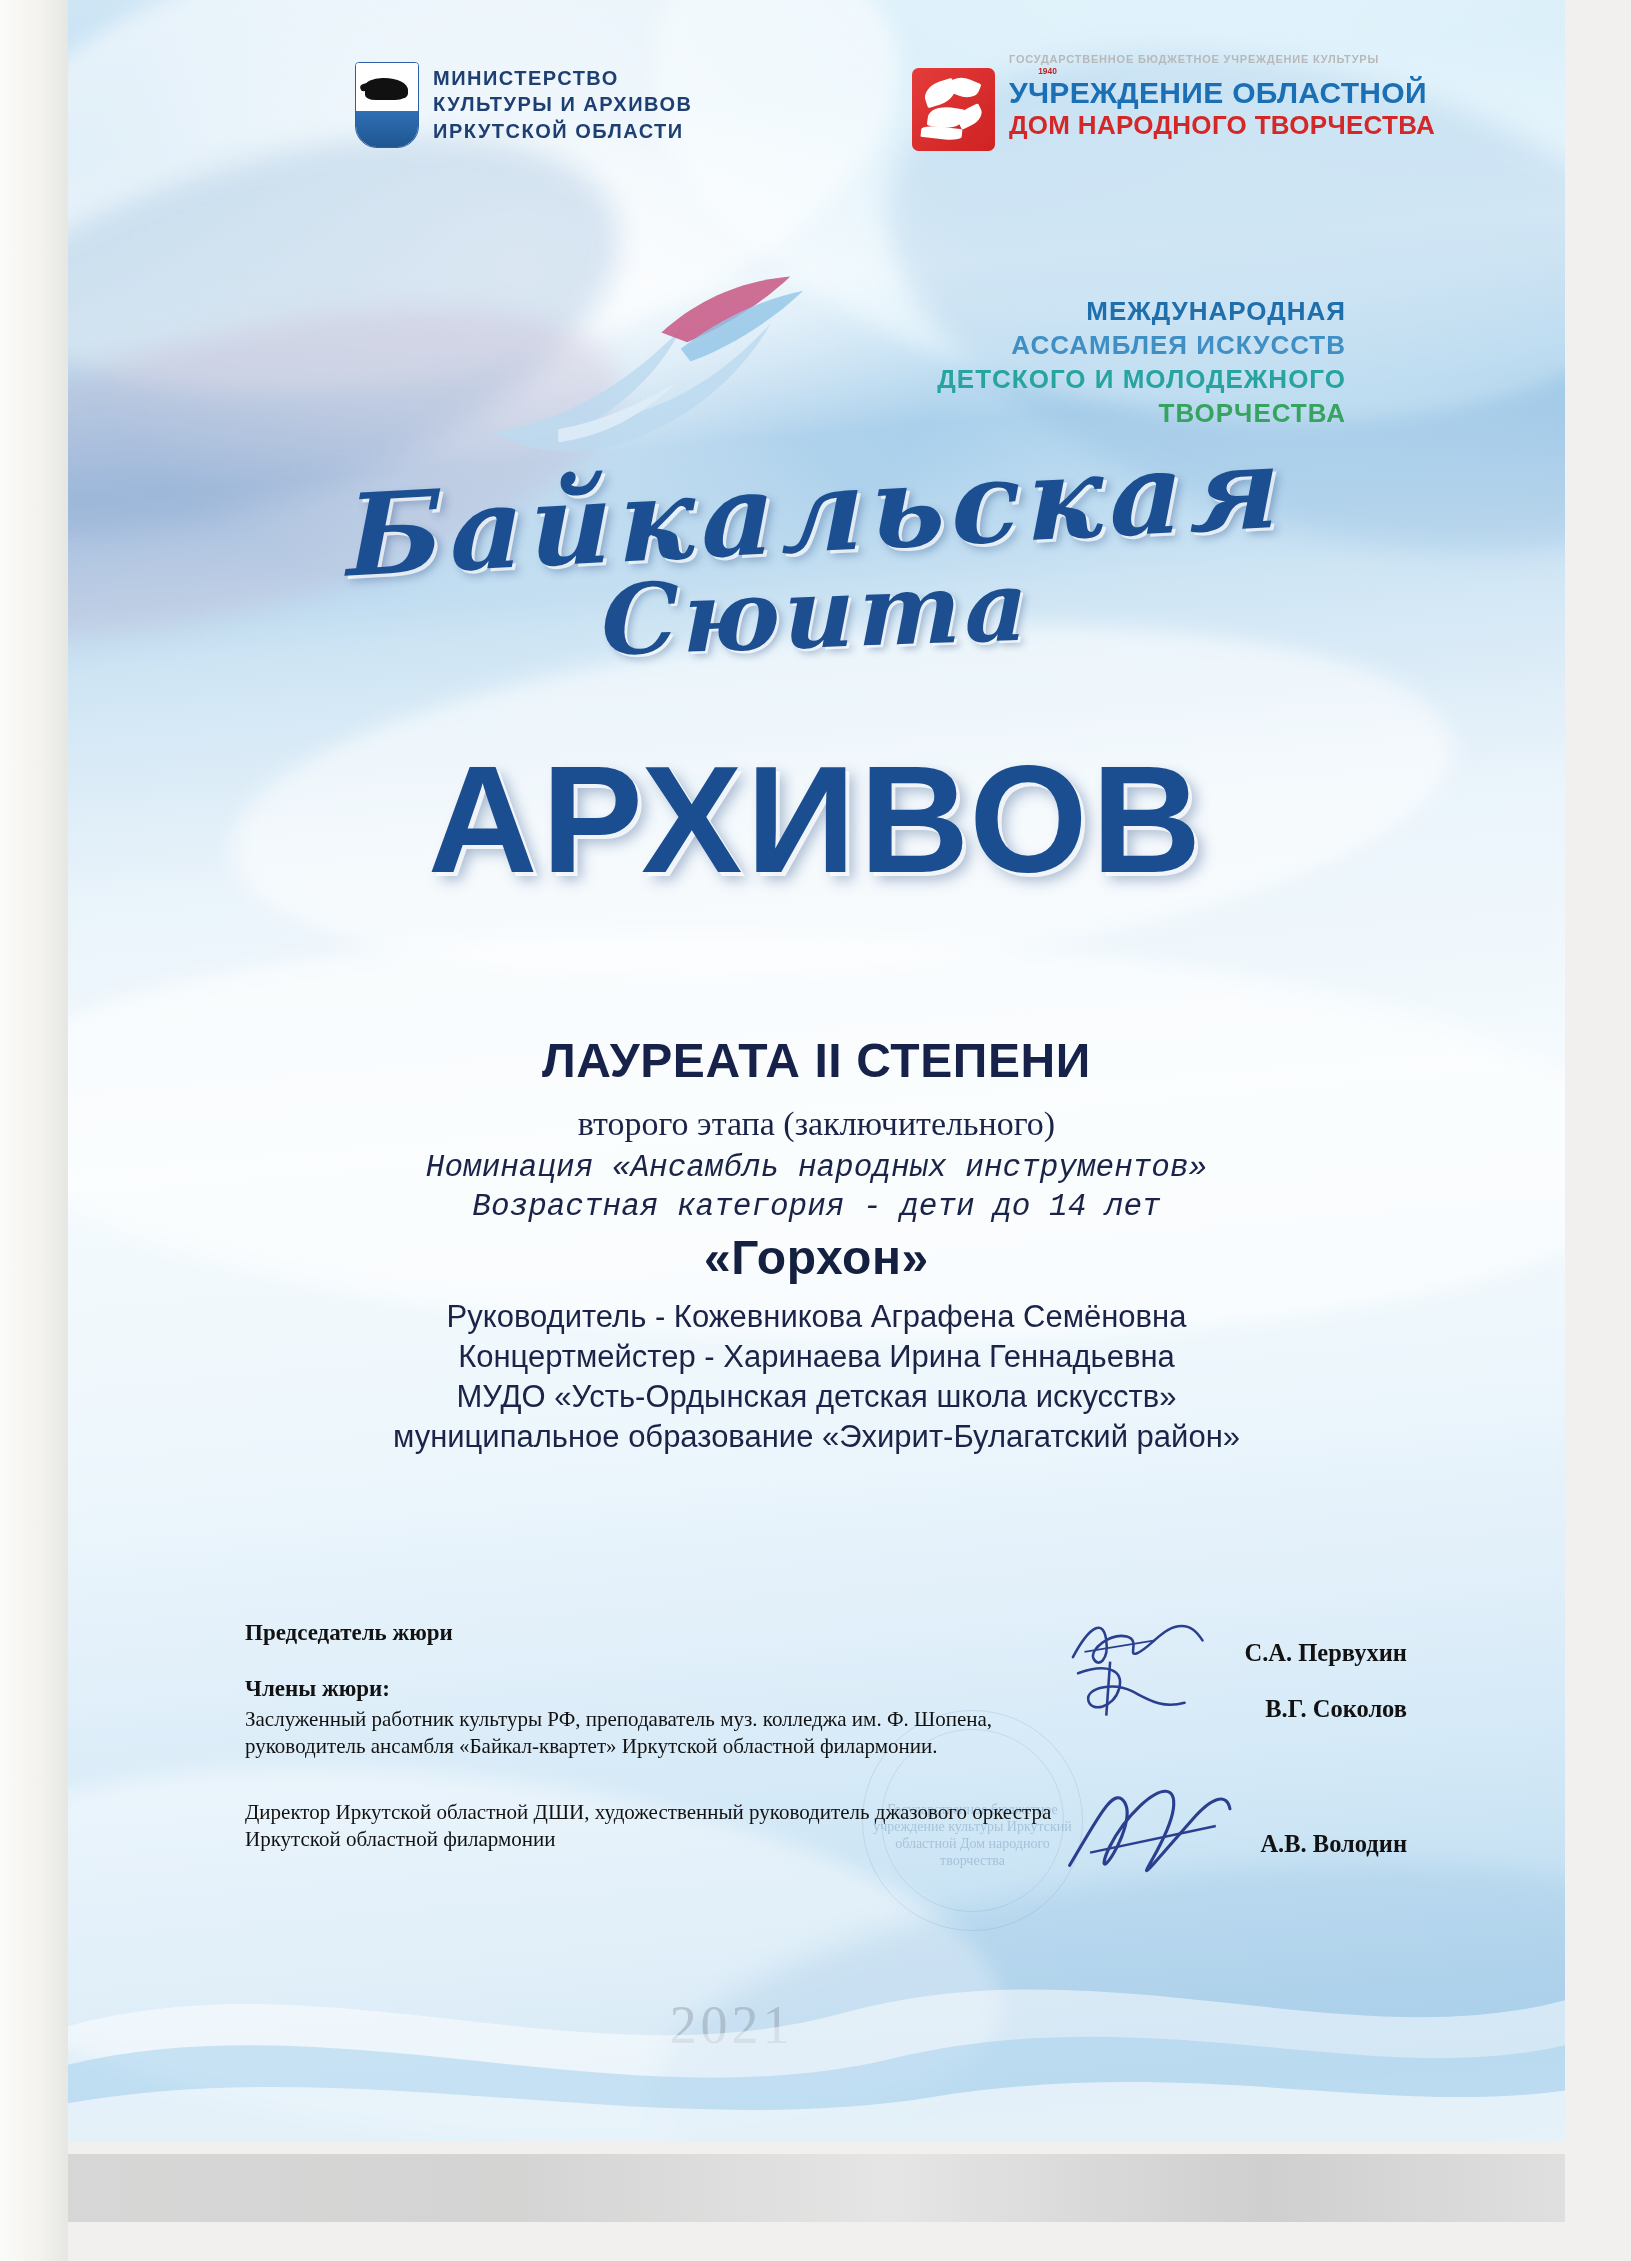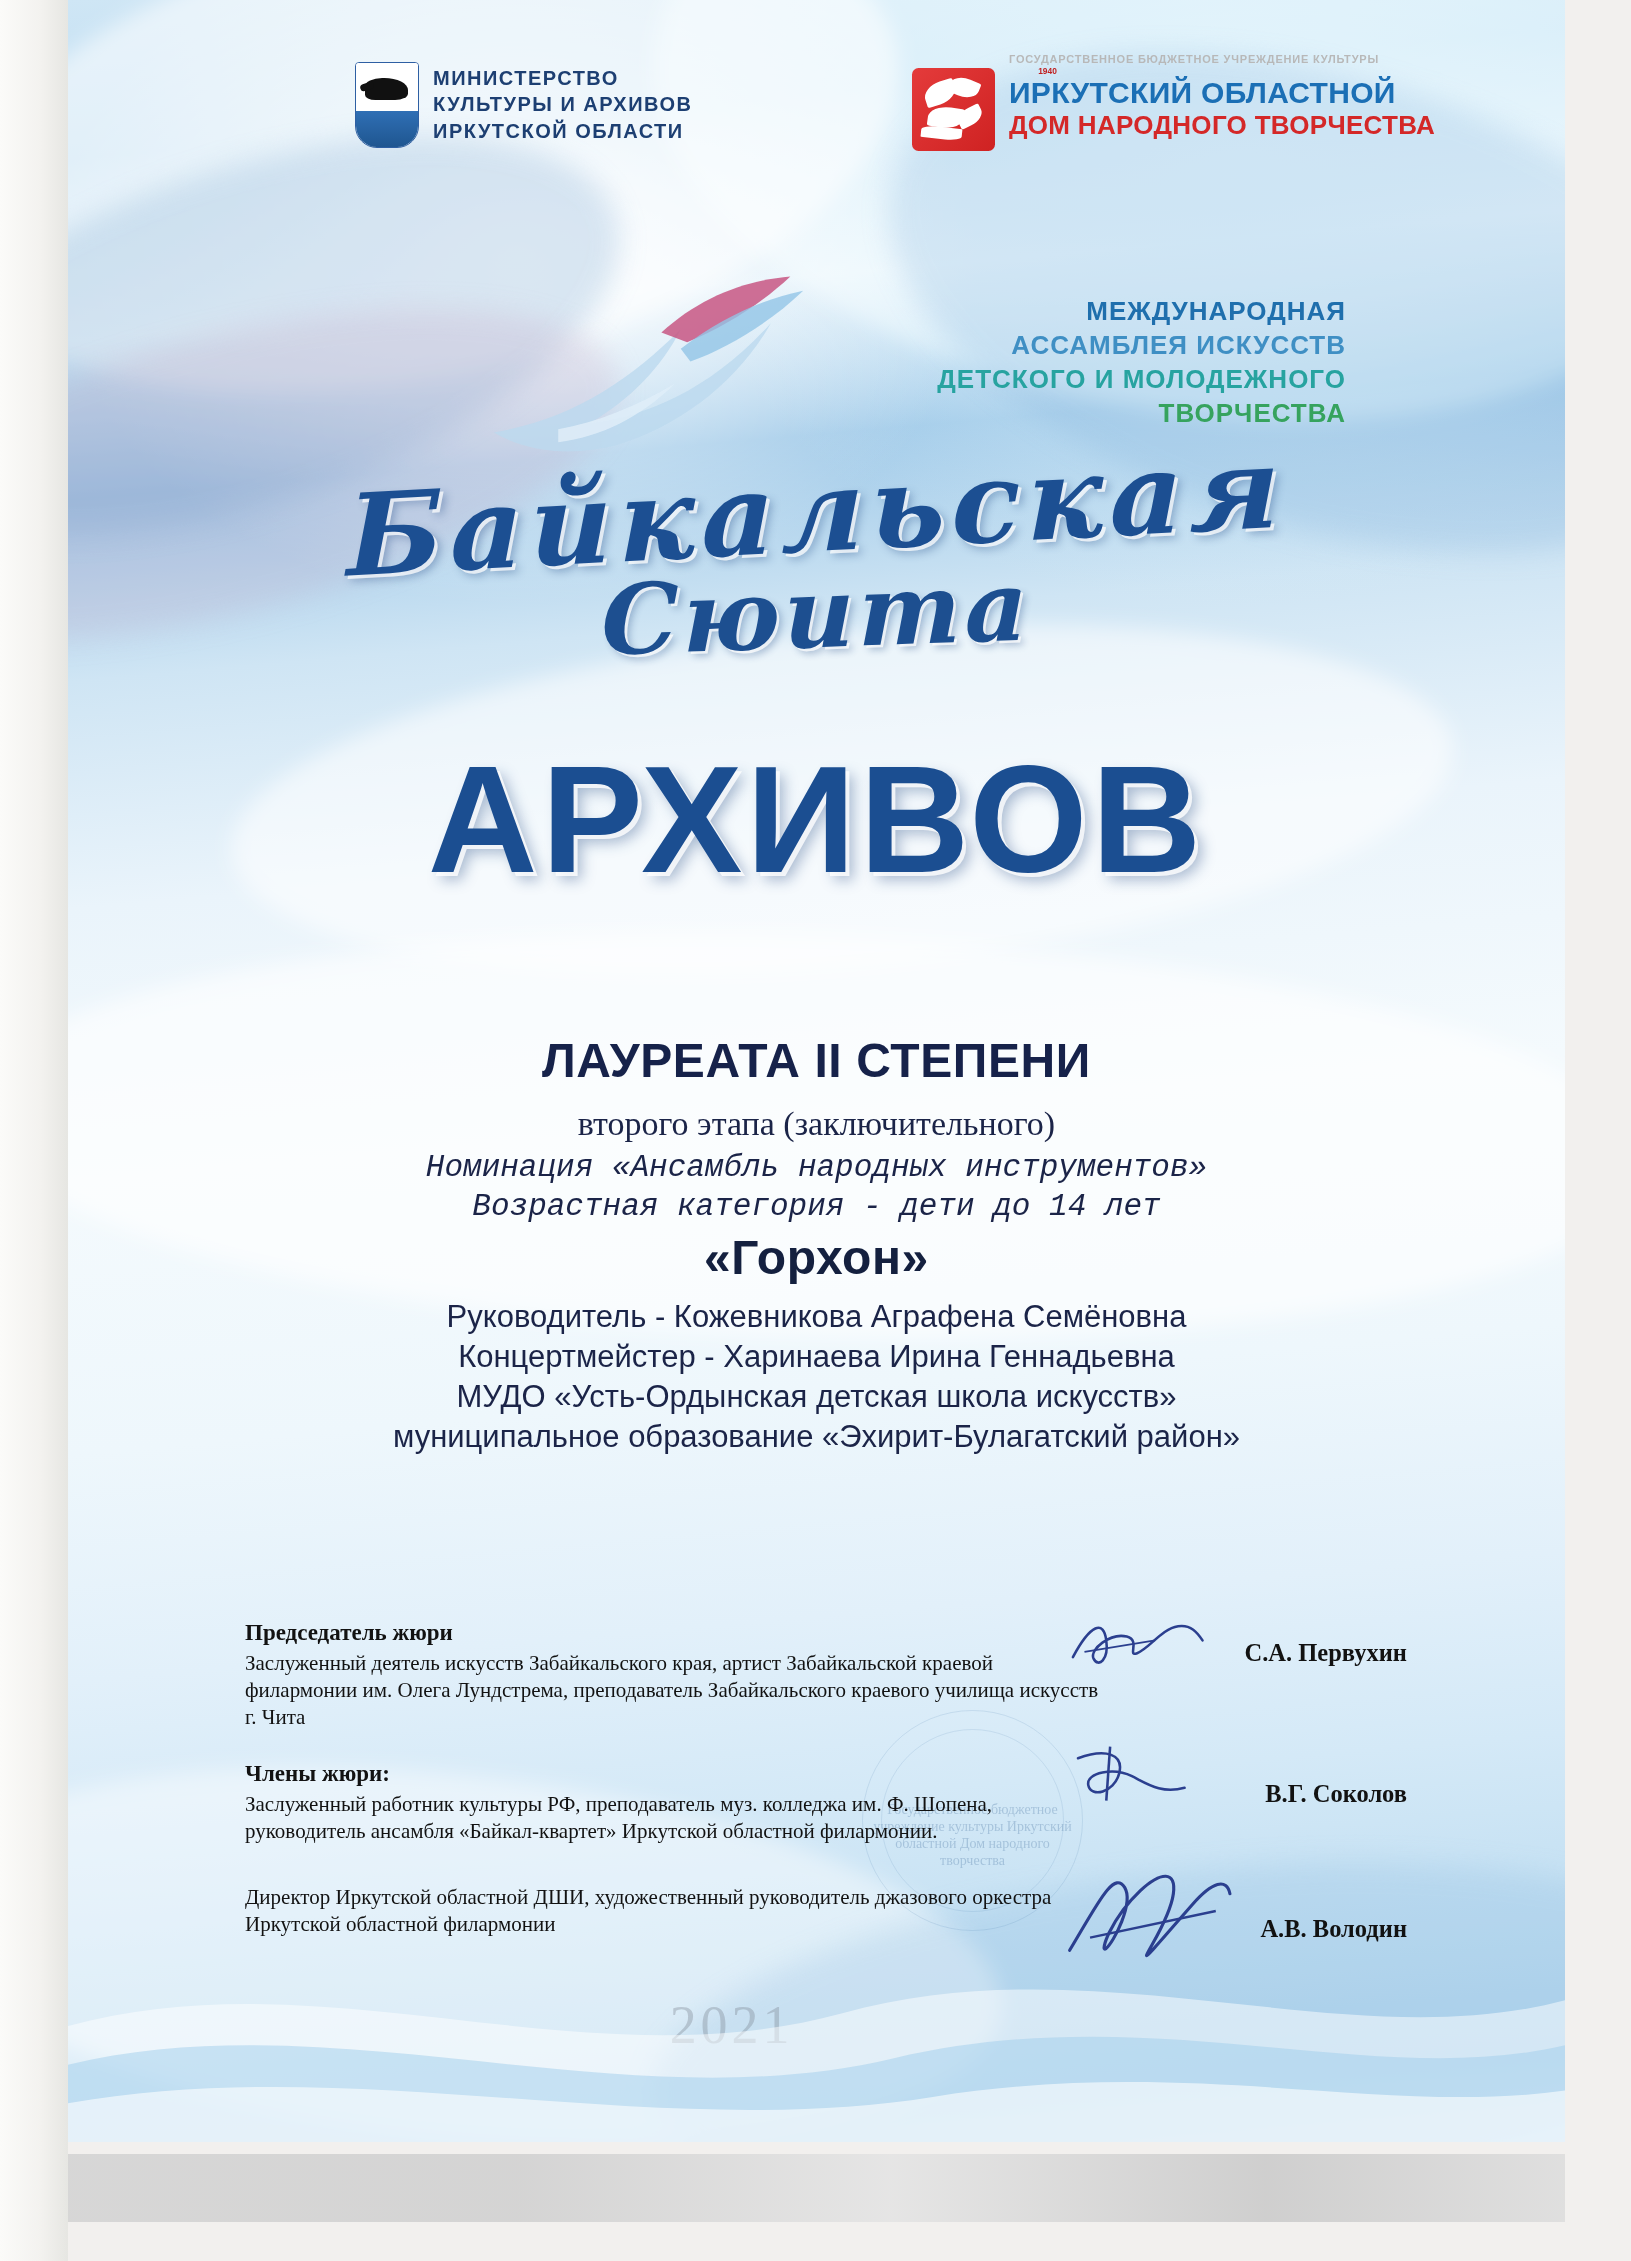--- a/index.html
+++ b/index.html
@@ -426,21 +426,21 @@
         <div id="idnt-mark">
           <div class="petal" style="left:11.6px; top:14px; width:32px; height:22px; transform:rotate(-18deg);"></div>
           <div class="petal" style="left:37px; top:10.3px; width:30px; height:19.4px; transform:rotate(22deg);"></div>
           <div class="petal" style="left:15.5px; top:39px; width:36px; height:20.7px; transform:rotate(8deg);"></div>
           <div class="petal" style="left:45px; top:40px; width:26px; height:17px; transform:rotate(-26deg);"></div>
           <div class="petal" style="left:9px; top:59px; width:41px; height:11.6px; transform:rotate(6deg); border-radius:40% 6% 40% 6%;"></div>
         </div>
         <div id="idnt-text">
           <div id="idnt-line0">ГОСУДАРСТВЕННОЕ БЮДЖЕТНОЕ УЧРЕЖДЕНИЕ КУЛЬТУРЫ</div>
           <div id="idnt-year">1940</div>
-          <div id="idnt-line1">ИРКУТСКИЙ ОБЛАСТНОЙ</div>
+          <div id="idnt-line1">УЧРЕЖДЕНИЕ ОБЛАСТНОЙ</div>
           <div id="idnt-line2">ДОМ НАРОДНОГО ТВОРЧЕСТВА</div>
         </div>
       </div>
     </div>
 
     <svg id="bird" viewBox="0 0 560 300">
       <path d="M40 250 C160 230 250 170 330 90 C300 150 250 200 190 235 C280 225 380 180 470 80 C420 170 330 240 230 270 C160 288 90 280 40 250 Z" fill="#bcd9ef" opacity="0.85"></path>
       <path d="M300 95 C360 40 430 14 500 8 C455 50 400 85 340 110 Z" fill="#c64e7d" opacity="0.85"></path>
       <path d="M330 120 C390 75 450 45 520 30 C470 78 405 118 345 140 Z" fill="#8fc3e6" opacity="0.8"></path>
       <path d="M140 245 C200 235 260 210 320 175 C270 225 205 258 140 265 Z" fill="#e0eefa" opacity="0.9"></path>
@@ -475,21 +475,20 @@
     </div>
 
     <div id="stamp">
       <div id="stamp-text">Государственное бюджетное учреждение культуры Иркутский областной Дом народного творчества</div>
     </div>
 
     <div id="jury">
 
       <div class="jury-group">
         <div class="jury-role">Председатель жюри</div>
-        <div class="jury-desc">Заслуженный деятель искусств Забайкальского края, артист Забайкальской краевой филармонии им. Олега Лундстрема, преподаватель Забайкальского краевого училища искусств г. Чита</div>
         <svg class="sig" viewBox="0 0 230 120">
           <path d="M12 78 C40 26 60 20 64 52 C68 82 52 96 44 80 C38 66 70 40 96 46 C118 52 96 78 112 72 C132 64 150 34 176 30 C196 27 206 40 214 52" fill="none" stroke="#2b3f8f" stroke-width="4" stroke-linecap="round"></path>
           <path d="M30 70 L140 52" fill="none" stroke="#2b3f8f" stroke-width="3"></path>
         </svg>
         <div class="jury-name">С.А. Первухин</div>
       </div>
 
       <div class="jury-group" style="margin-top:15.5px;">
         <div class="jury-role">Члены жюри:</div>
         <div class="jury-desc">Заслуженный работник культуры РФ, преподаватель муз. колледжа им. Ф. Шопена, руководитель ансамбля «Байкал-квартет» Иркутской областной филармонии.</div>

